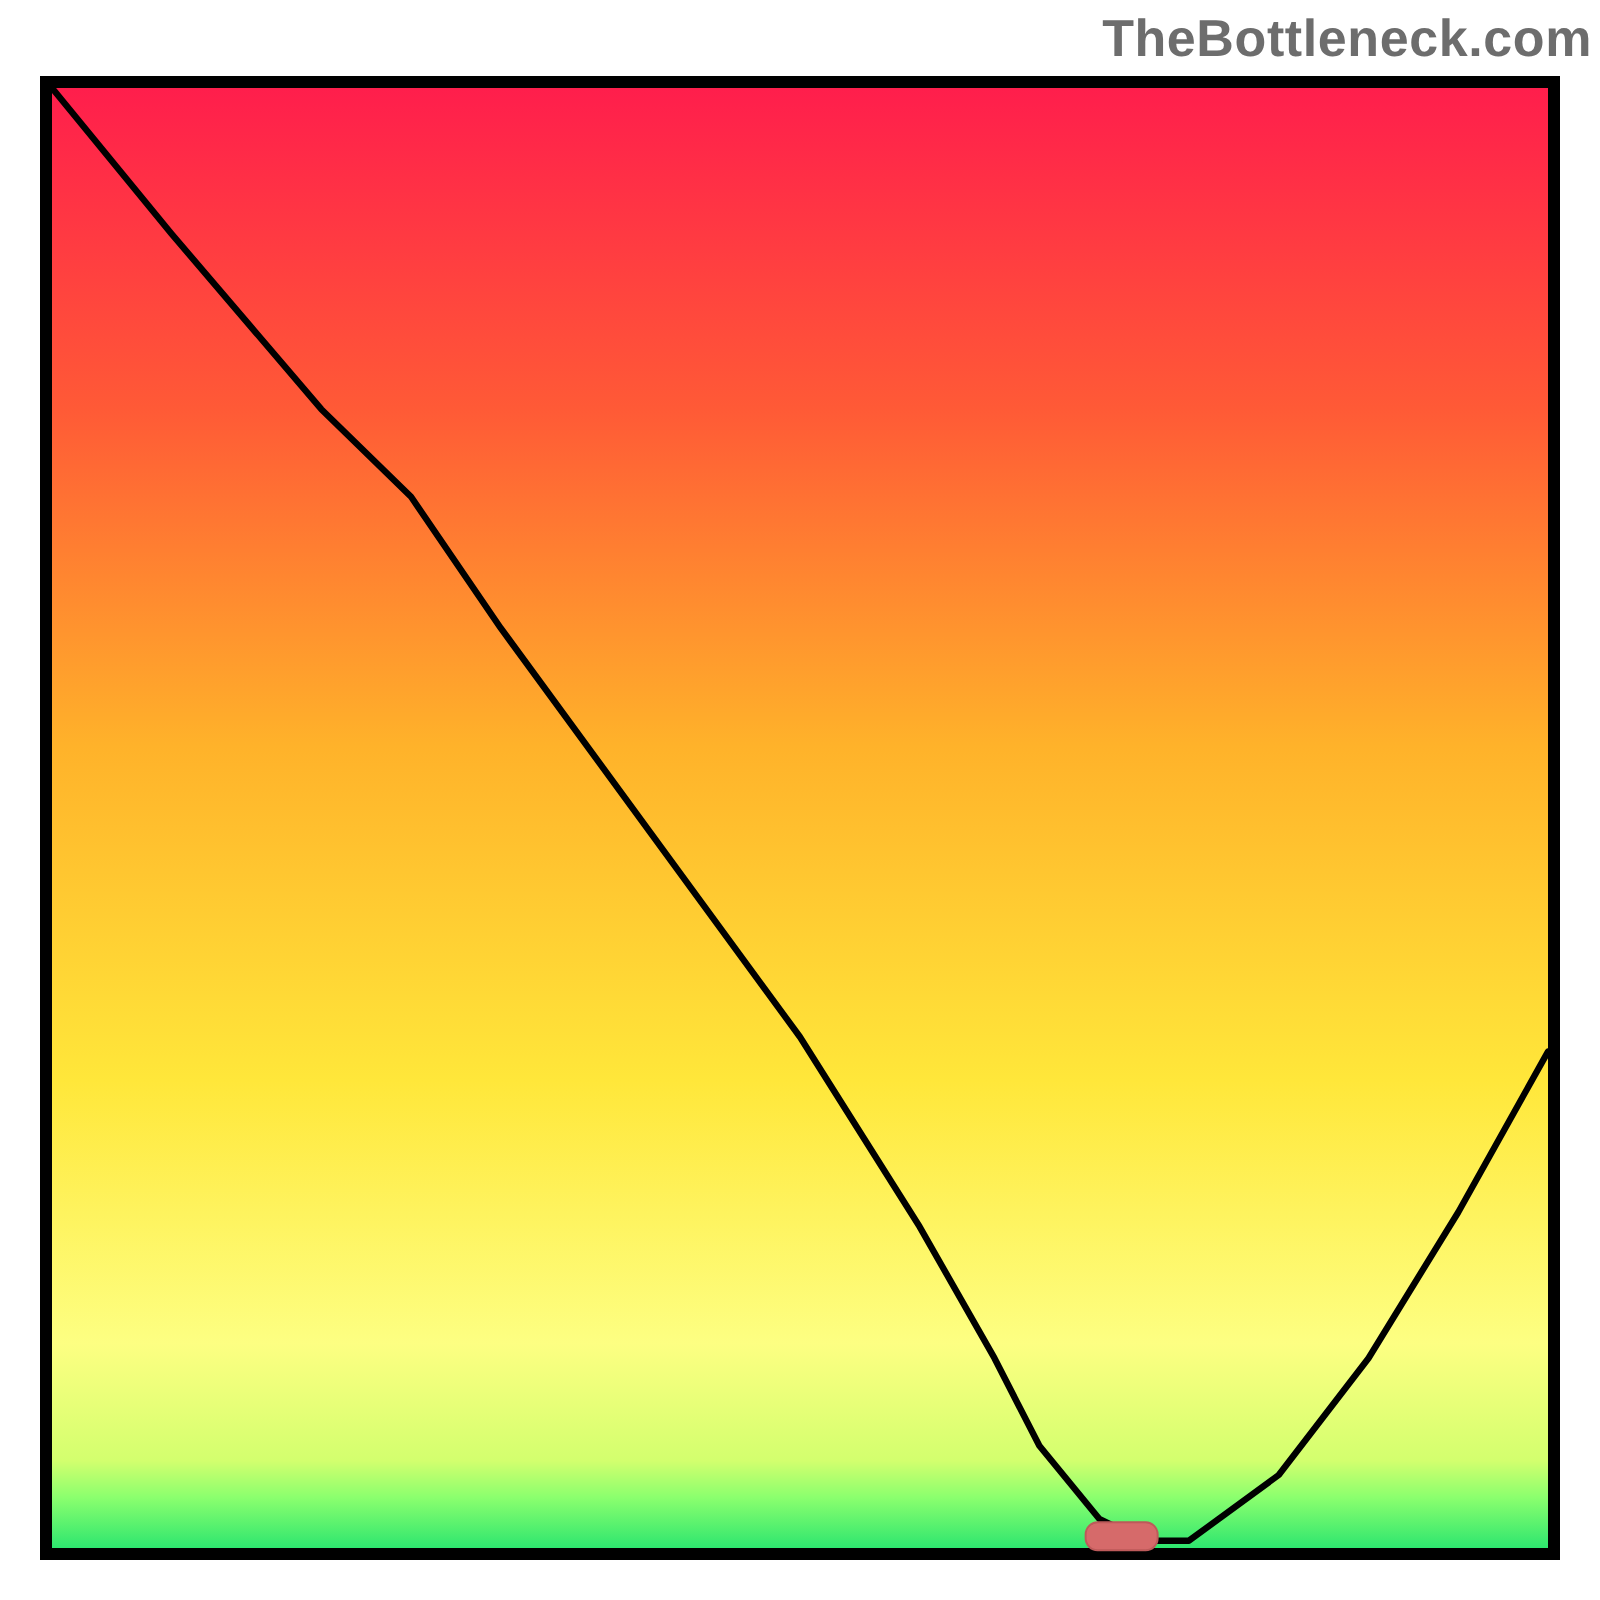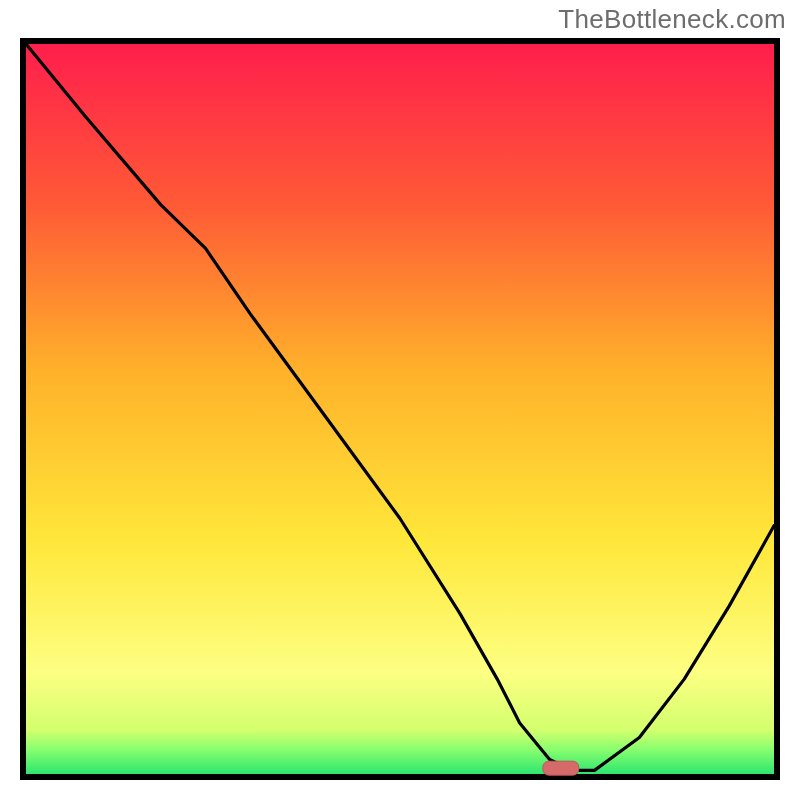--- a/index.html
+++ b/index.html
@@ -12,23 +12,23 @@
   }
   .outer {
     position: relative;
     width: 800px;
     height: 800px;
     background: #ffffff;
   }
   .watermark {
     position: absolute;
     top: 4px;
-    right: 14px;
+    right: 4px;
     font-size: 26px;
-    font-weight: 400;
+    font-weight: 700;
     color: #6d6d6d;
     letter-spacing: 0.3px;
   }
   .frame {
     position: absolute;
     left: 20px;
     top: 38px;
     width: 760px;
     height: 742px;
     

